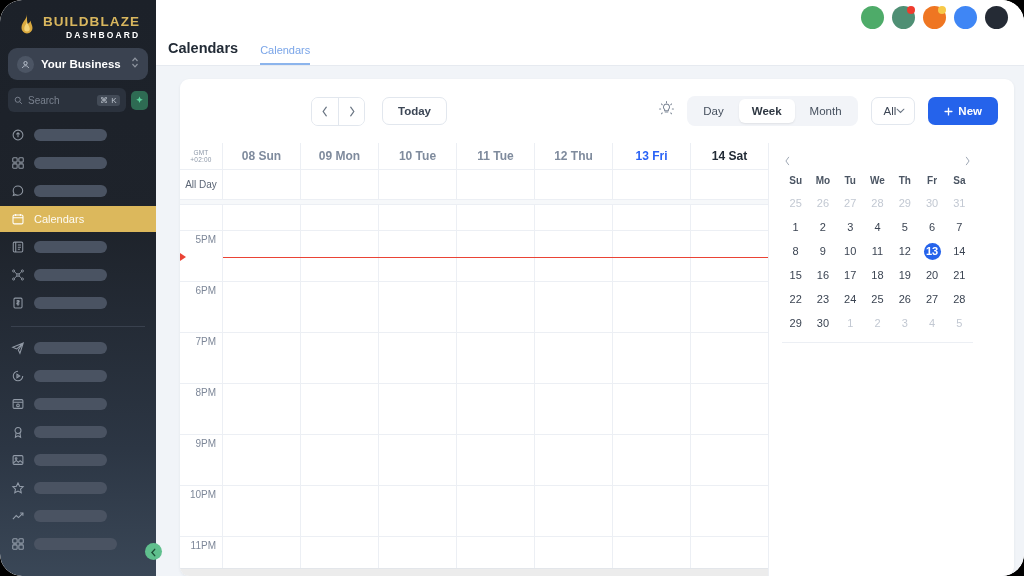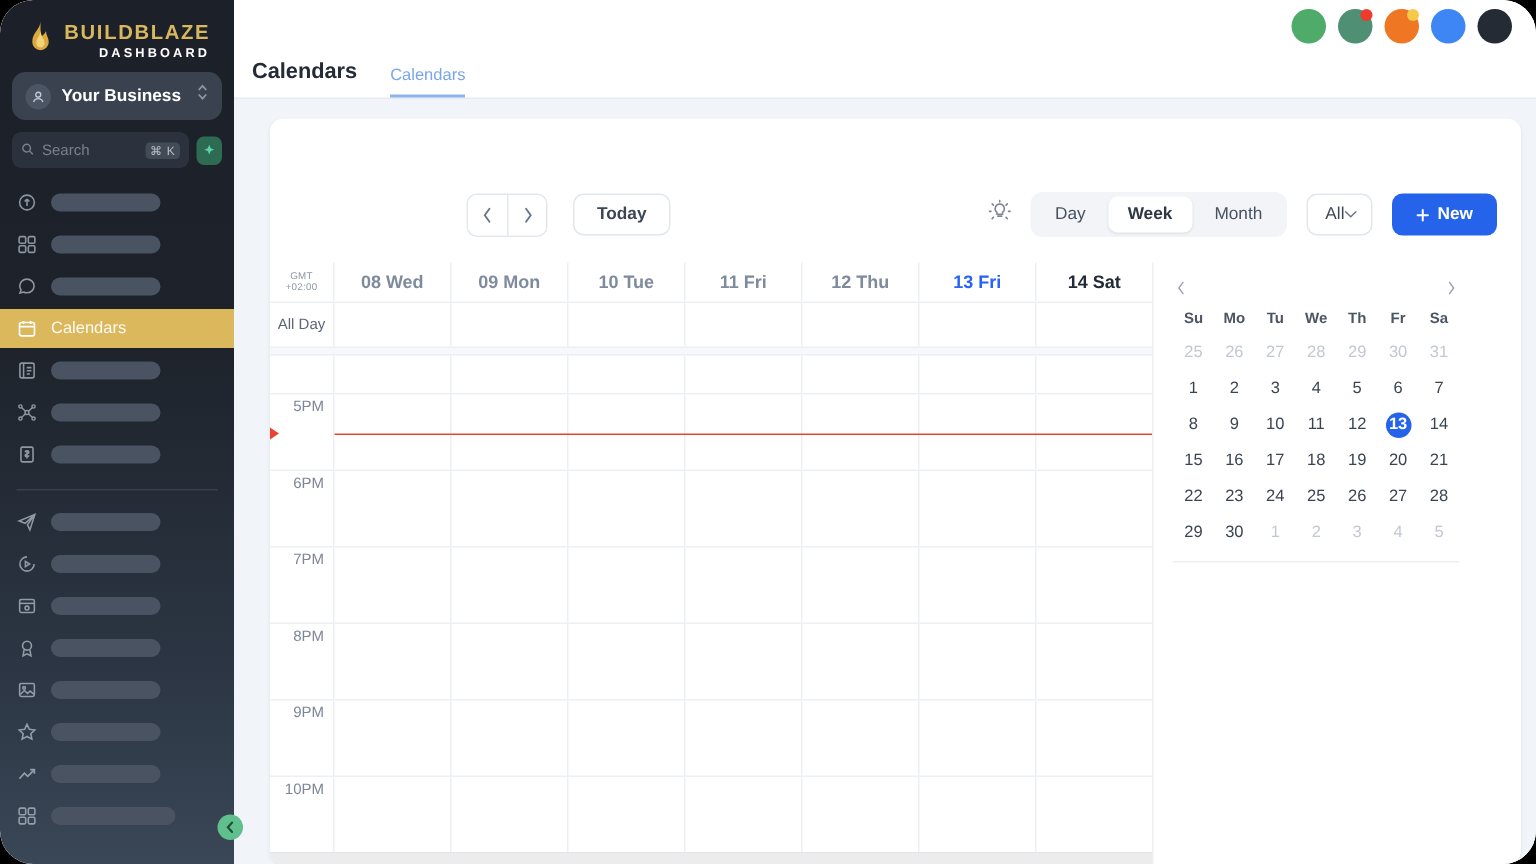--- a/index.html
+++ b/index.html
@@ -137,21 +137,21 @@
   }
   .card {
     background: #fff; border-radius: 9px; height: 497px;
     box-shadow: 0 1px 3px rgba(25,40,70,.07);
     display: flex; flex-direction: column; overflow: hidden;
   }
 
   
   .toolbar {
     height: 64px; display: flex; align-items: center;
-    padding: 0 16px; gap: 10px; margin-top: 32px;
+    padding: 0 16px; gap: 10px;
   }
   .tb-left { display: flex; align-items: center; gap: 17px; margin-left: 115px; }
   .tb-right { margin-left: auto; display: flex; align-items: center; gap: 13px; }
 
   .navbtns { display: flex; border: 1px solid #e2e7ee; border-radius: 7px; overflow: hidden; }
   .navbtn {
     width: 26px; height: 27px; display: flex; align-items: center; justify-content: center;
     background: #fff;
   }
   .navbtn + .navbtn { border-left: 1px solid #e2e7ee; }
@@ -559,24 +559,24 @@
 
         <div class="cal-body">
 
           <div class="grid-wrap">
 
             <div class="day-head">
               <div class="gutter-head">
                 <span class="gmt1">GMT</span>
                 <span class="gmt2">+02:00</span>
               </div>
-              <div class="dcol">08 Wed</div>
+              <div class="dcol">08 Sun</div>
               <div class="dcol">09 Mon</div>
               <div class="dcol">10 Tue</div>
-              <div class="dcol">11 Fri</div>
+              <div class="dcol">11 Tue</div>
               <div class="dcol">12 Thu</div>
               <div class="dcol today">13 Fri</div>
               <div class="dcol sel">14 Sat</div>
             </div>
 
             <div class="allday-row">
               <div class="allday-label">All Day</div>
               <div class="allday-cell"></div>
               <div class="allday-cell"></div>
               <div class="allday-cell"></div>

